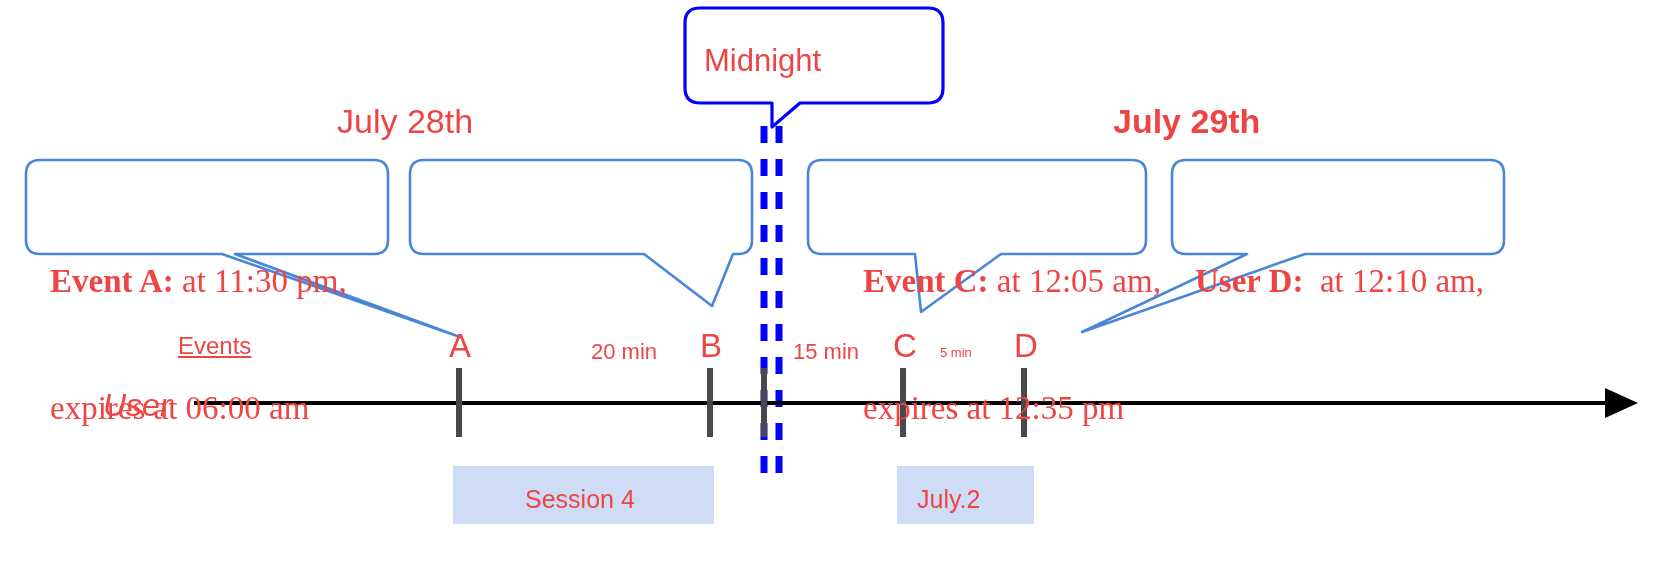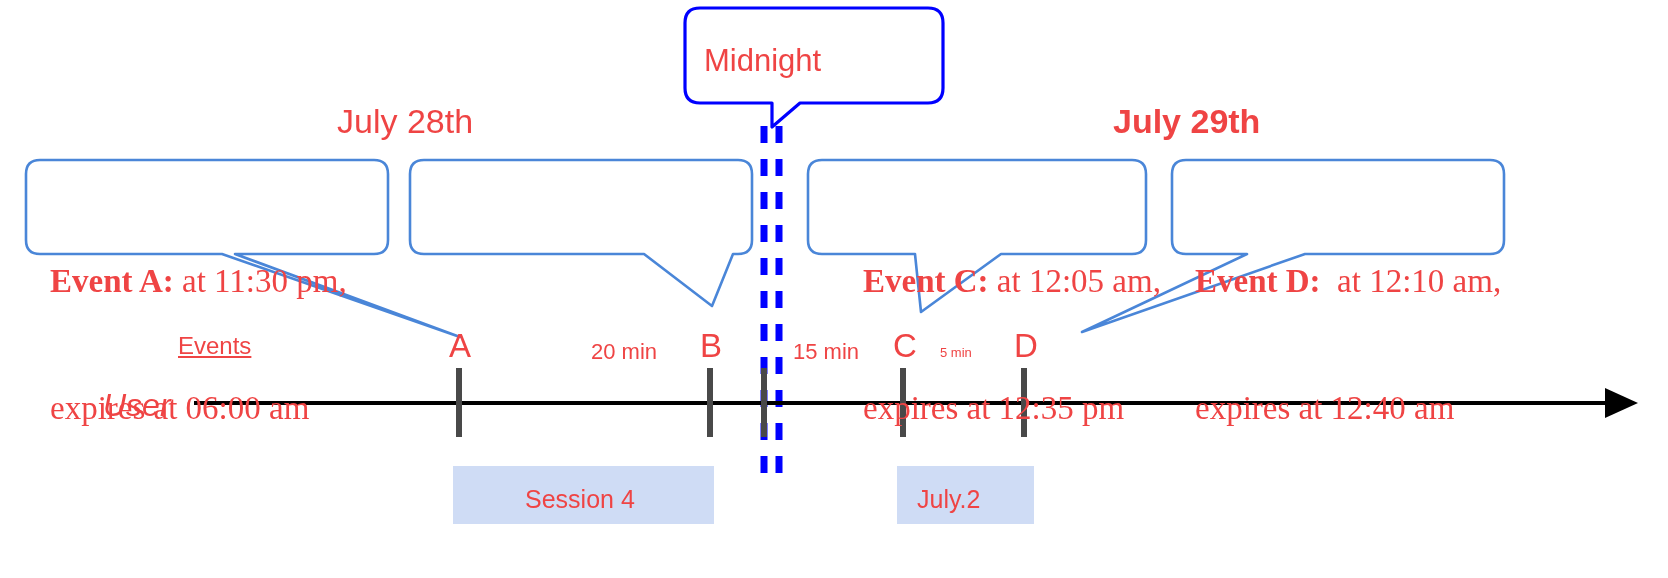--- a/index.html
+++ b/index.html
@@ -115,22 +115,21 @@
     <div>expires at 06:00 am</div>
   </div>
 
 
   <div class="txt callout-text" style="left:831px; top:176px;margin-left:32px;">
     <div><b>Event C:</b><span> at 12:05 am,</span></div>
     <div>expires at 12:35 pm</div>
   </div>
 
   <div class="txt callout-text" style="left:1195px; top:176px;">
-    <div><b>Event D:</b><span>  at 12:10 am,</span></div>
-    <div>expires at 12:40 am</div>
+    <div><b>User D:</b><span>  at 12:10 am,</span></div>
   </div>
 
   <div class="txt events-label" style="left:178px; top:331px;">Events</div>
   <div class="txt user-label" style="left:103px; top:385px;">User</div>
 
   <div class="txt event-letter" style="left:449px; top:325px;">A</div>
   <div class="txt event-letter" style="left:700px; top:325px;">B</div>
   <div class="txt event-letter" style="left:893px; top:325px;">C</div>
   <div class="txt event-letter" style="left:1014px; top:325px;">D</div>
 

